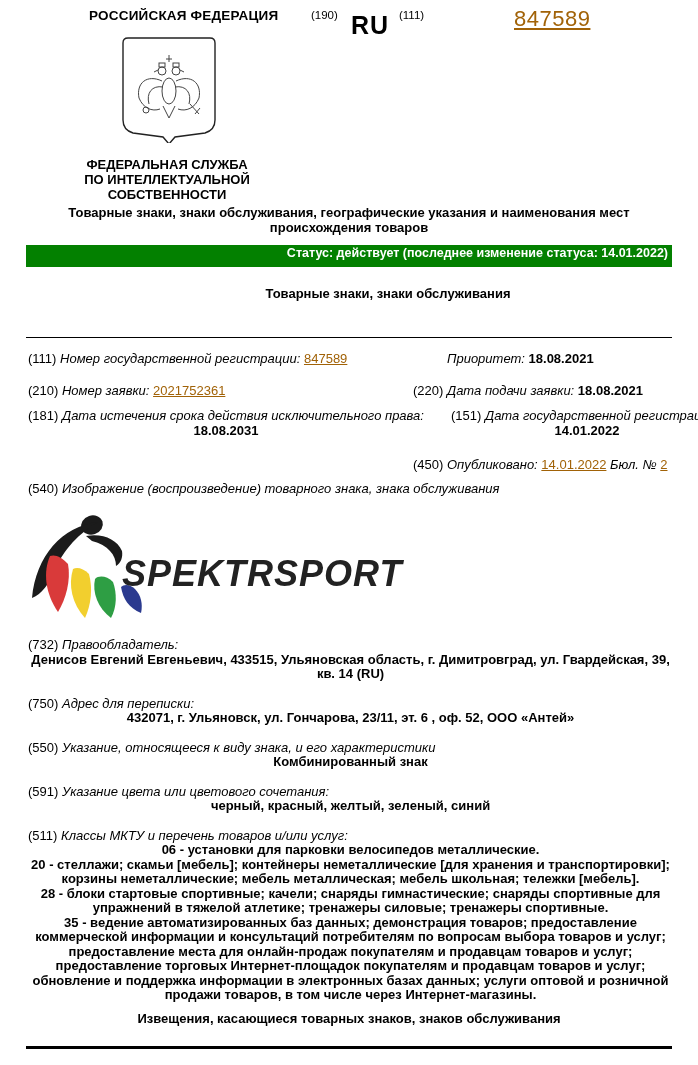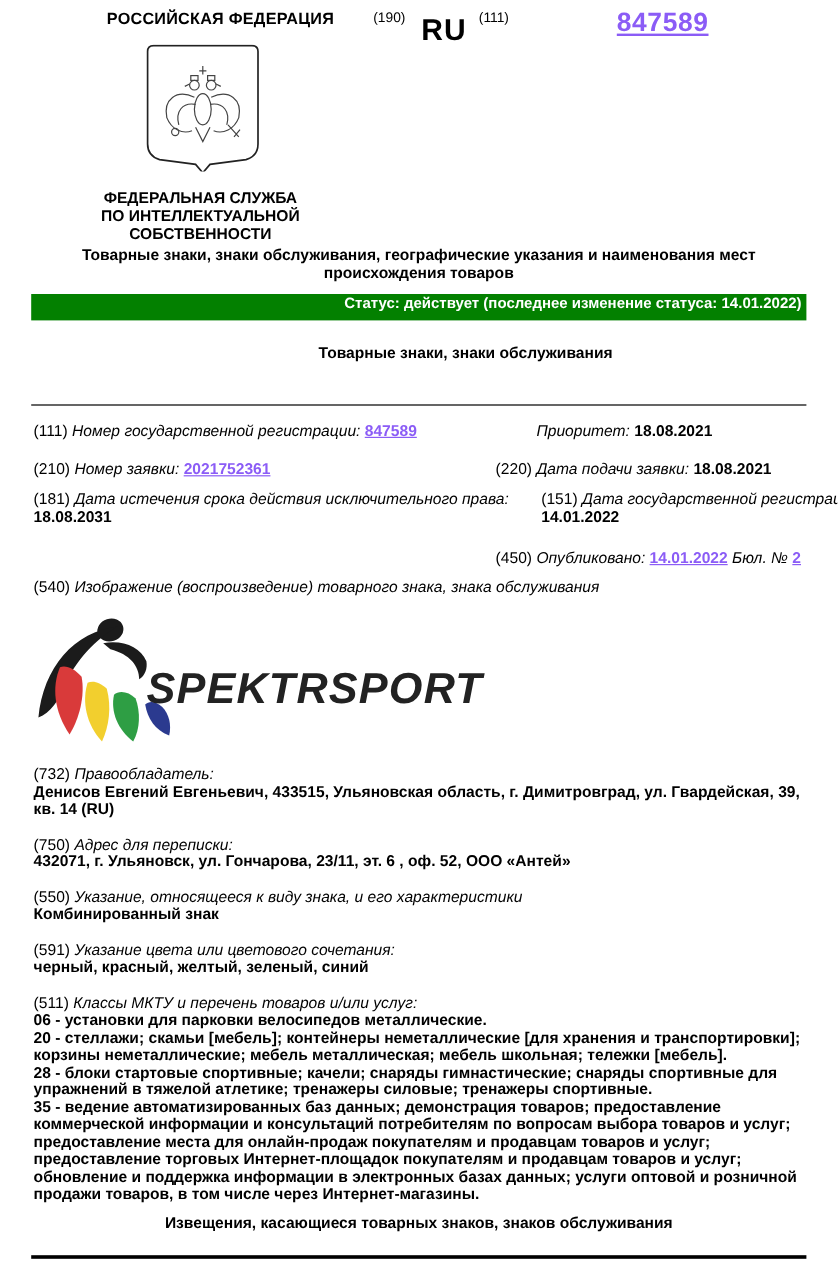--- a/index.html
+++ b/index.html
@@ -1,21 +1,21 @@
 <!DOCTYPE html>
 <html><head>
 <meta charset="utf-8">
 <style>
   html,body{margin:0;padding:0;background:#fff;}
   .page{position:relative;width:698px;height:1065px;background:#fff;overflow:hidden;
         font-family:"Liberation Sans",sans-serif;font-size:13px;color:#000;}
   .abs{position:absolute;}
-  .b{font-weight:bold;}
+  .b{font-weight:bold;text-align:center;}
   .it{font-style:italic;}
-  .link{color:#8b5cf6;font-weight:bold;text-decoration:underline;cursor:pointer;}
+  .link{color:#a16207;font-weight:normal;text-decoration:underline;cursor:pointer;}
   .country{left:89px;top:8px;font-size:13.5px;font-weight:bold;letter-spacing:.2px;}
   .c190{left:311px;top:9px;font-size:11.5px;text-align:center;}
   .ru{left:351px;top:11px;font-size:25px;font-weight:bold;letter-spacing:1px;}
   .c111t{left:399px;top:9px;font-size:11.5px;}
   .regtop{left:514px;top:6px;font-size:22px;letter-spacing:.5px;}
   .emblem{left:121px;top:37px;width:96px;height:106px;}
   .agency{left:36px;top:157px;width:262px;text-align:center;font-weight:bold;font-size:13px;line-height:15px;}
   .doctype{left:28px;top:205px;width:642px;text-align:center;font-weight:bold;line-height:15px;}
   .statusbar{left:26px;top:245px;width:646px;height:22px;background:#038000;color:#fff;
              font-weight:bold;font-size:12.5px;line-height:17px;text-align:right;

